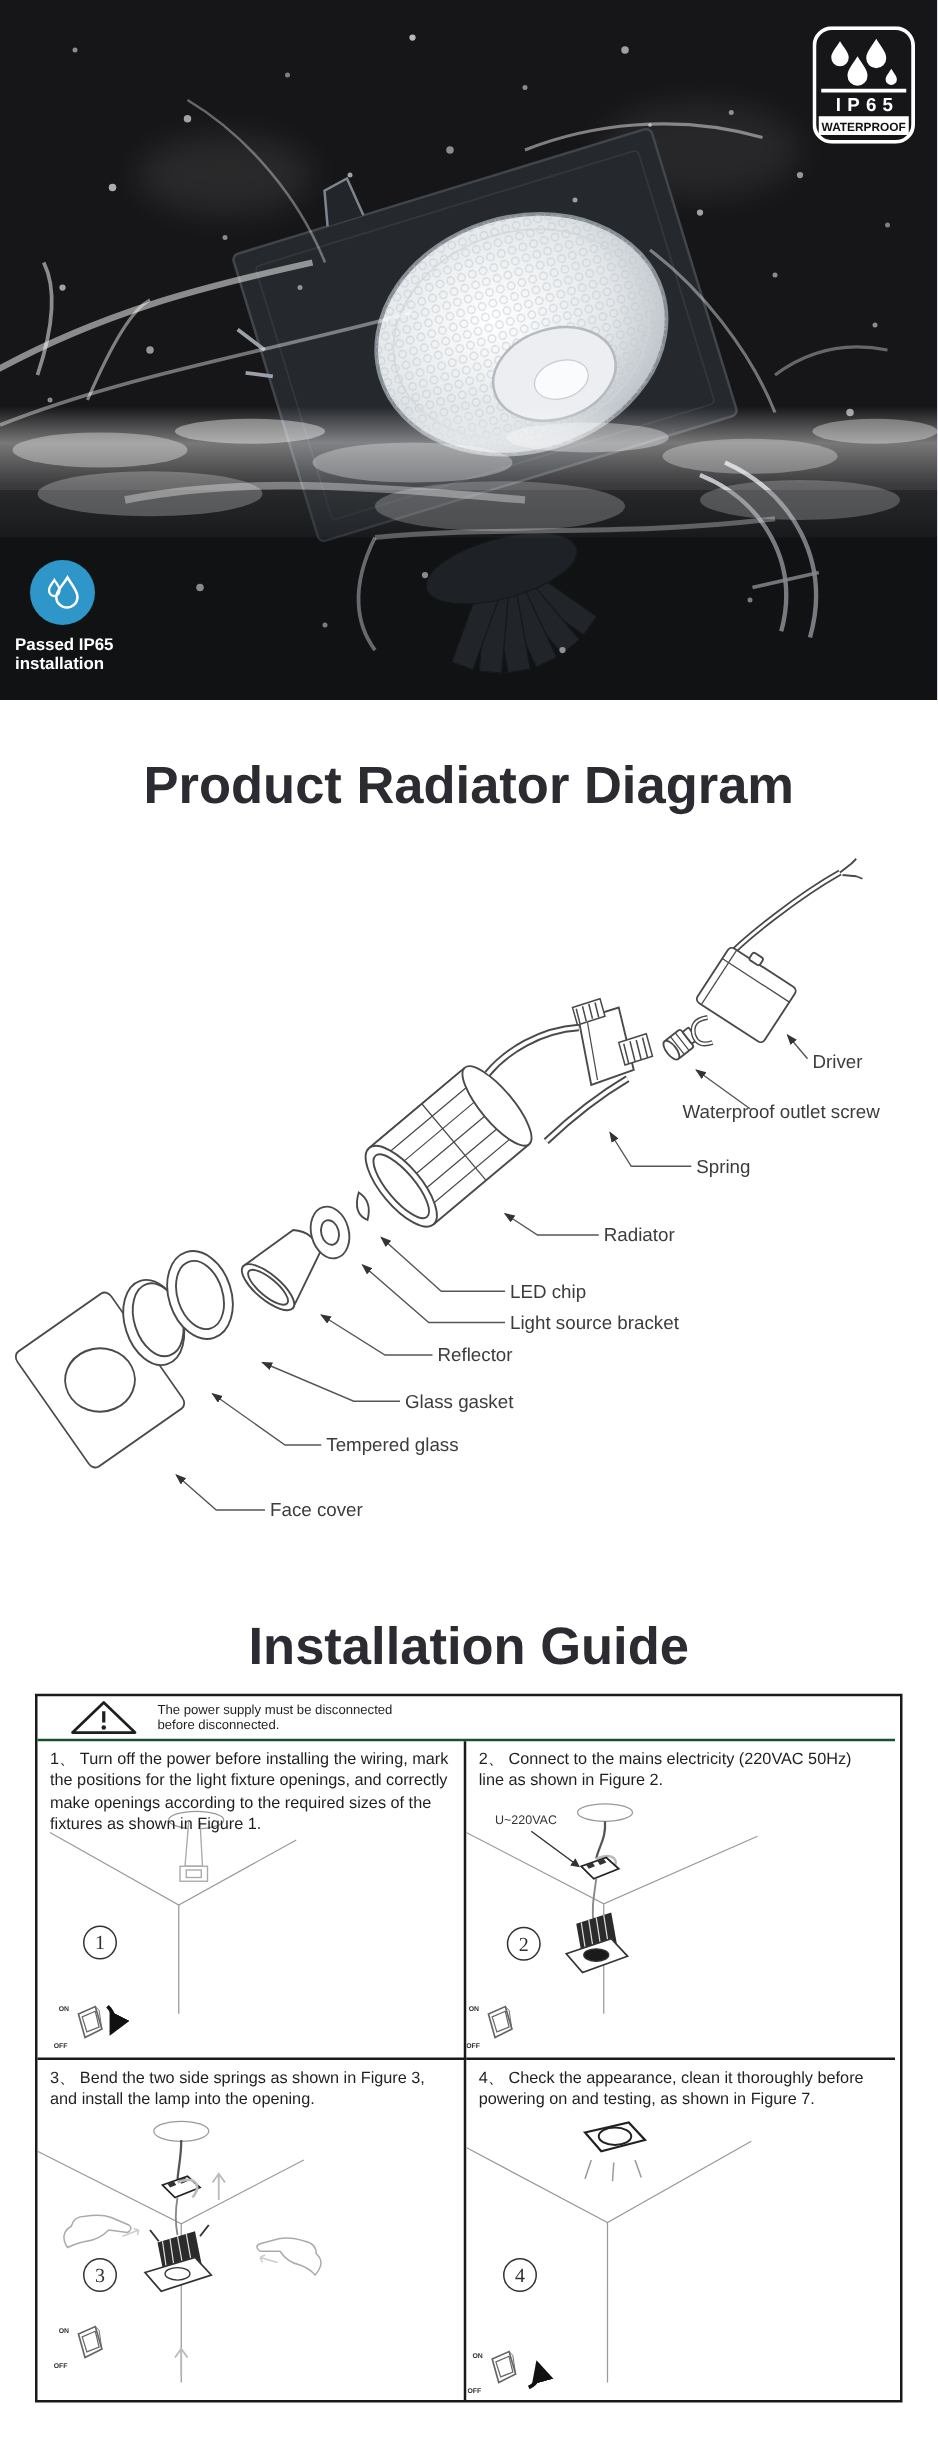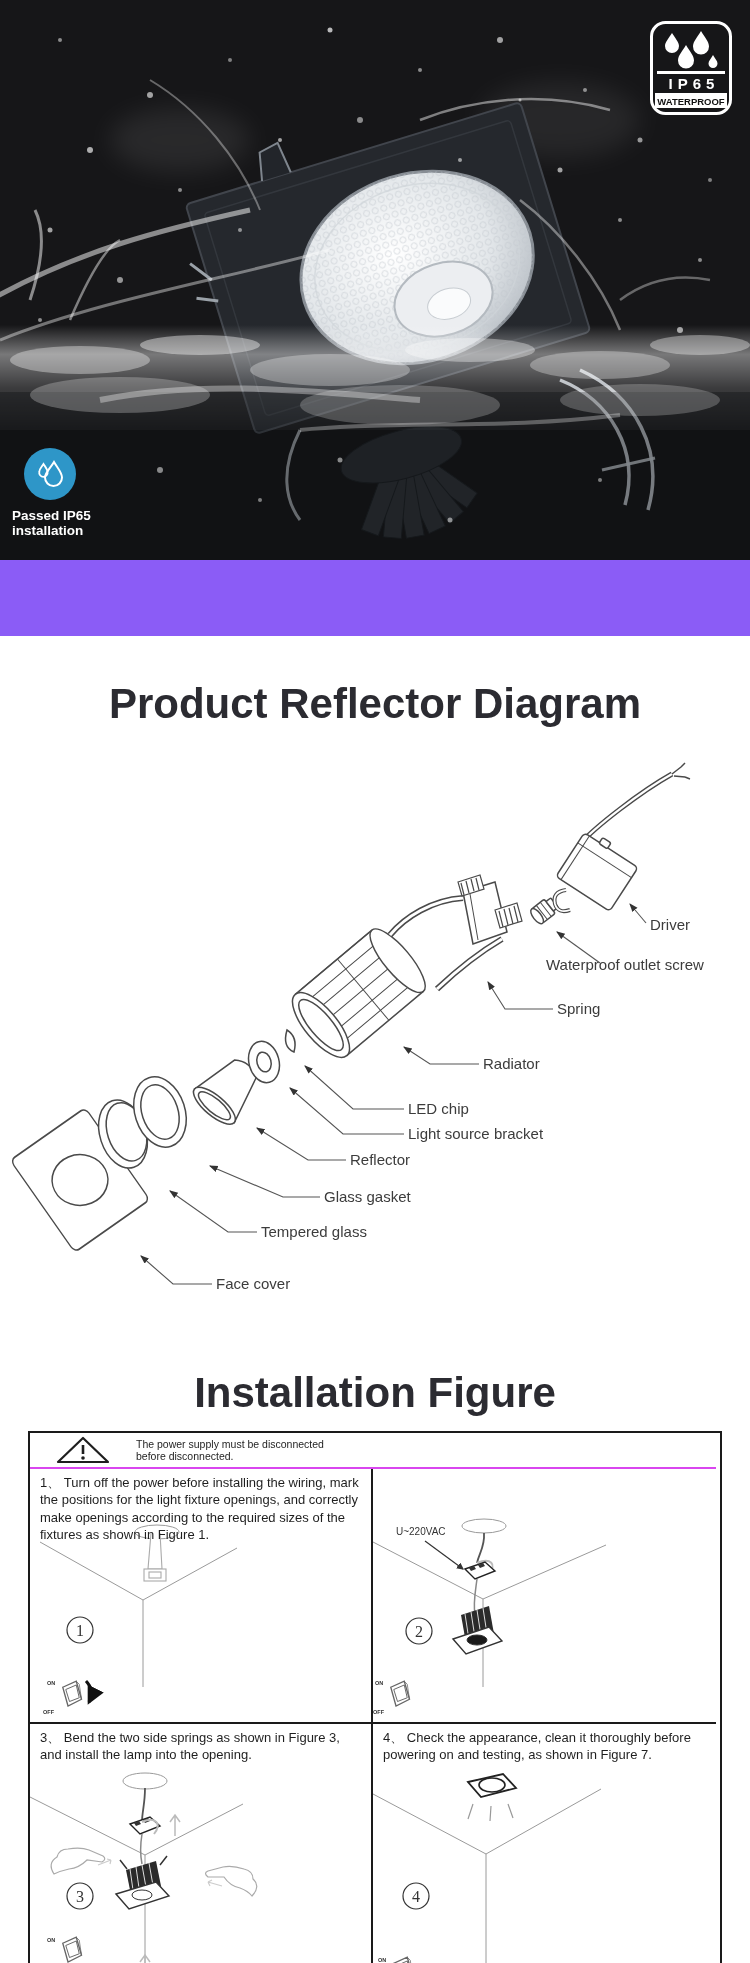--- a/index.html
+++ b/index.html
@@ -1,20 +1,20 @@
 <!DOCTYPE html>
 <html><head>
 <meta charset="utf-8">
 <style>
   html,body{margin:0;padding:0;}
   body{width:750px;font-family:"Liberation Sans",sans-serif;background:#fff;}
   .page{position:relative;width:750px;height:1963px;overflow:hidden;background:#fff;}
 
   
-  .hero{position:relative;width:750px;height:636px;background:#8b5cf6;overflow:hidden;}
+  .hero{position:relative;width:750px;height:560px;background:#8b5cf6;overflow:hidden;}
   .hero-art{position:absolute;left:0;top:0;}
   .ip65-badge{position:absolute;left:650px;top:21px;}
   .round-badge{position:absolute;left:12px;width:150px;color:#fff;}
   .qa-badge{top:356px;}
   .cert-badge{top:448px;}
   .badge-circle{width:48px;height:48px;border-radius:50%;background:#2e96c8;display:flex;align-items:center;justify-content:center;margin-left:14px;}
   .cert-badge .badge-circle{width:52px;height:52px;margin-left:12px;}
   .badge-label{margin-top:12px;font-size:13.5px;font-weight:bold;line-height:1.1;}
   .cert-badge .badge-label{margin-top:9px;}
 
@@ -23,21 +23,21 @@
   .structure{width:750px;height:720px;}
   .structure .sec-title{padding-top:44px;}
   .diagram-svg{display:block;margin-top:4px;}
 
   .install{width:750px;height:683px;}
   .install .sec-title{padding-top:13px;}
 
   
   .guide-table{width:690px;margin:14px auto 0 auto;border:2px solid #1a1a1a;display:grid;
     grid-template-columns:343px 343px;grid-template-rows:36px 255px 272px;box-sizing:content-box;}
-  .warn-row{grid-column:1/3;border-bottom:2px solid #d946ef;display:flex;align-items:center;box-sizing:border-box;gap:10px;}
+  .warn-row{grid-column:1/3;border-bottom:2px solid #14532d;display:flex;align-items:center;box-sizing:border-box;}
   .warn-icon{margin-left:24px;flex:0 0 auto;}
   .warn-text{margin-left:14px;font-size:10.5px;color:#1f1f1f;line-height:1.2;}
   .cell{position:relative;box-sizing:border-box;overflow:hidden;}
   .cell-1,.cell-3{border-right:2px solid #1a1a1a;}
   .cell-1,.cell-2{border-bottom:2px solid #1a1a1a;}
   .cell p{position:relative;z-index:2;margin:5px 8px 0 10px;font-size:13px;color:#1f1f1f;line-height:1.32;}
   .fig{position:absolute;left:0;top:0;z-index:1;}
   .sr-defs{position:absolute;width:0;height:0;overflow:hidden;}
 </style>
 </head>
@@ -183,21 +183,21 @@
         </svg>
       </div>
       <div class="badge-label">
         <span style="display:block">Passed IP65</span>
         <span style="display:block">installation</span>
       </div>
     </div>
   </div>
 
   <div class="structure">
-    <h2 class="sec-title">Product Reflector Diagram</h2>
+    <h2 class="sec-title">Product Radiator Diagram</h2>
 
     <svg class="diagram-svg" width="750" height="620" viewBox="0 0 750 620">
       <defs>
         <marker id="arrD" markerWidth="9" markerHeight="8" refX="7" refY="3" orient="auto">
           <path d="M0,0 L8,3 L0,6 Z" fill="#333"></path>
         </marker>
       </defs>
       <g stroke="#4a4a4a" stroke-width="1.5" fill="#fff">
 
         <g transform="translate(80,448) rotate(-35) scale(0.88,1.08)">
@@ -297,21 +297,21 @@
         <text x="408" y="407">Light source bracket</text>
         <text x="350" y="433">Reflector</text>
         <text x="324" y="470">Glass gasket</text>
         <text x="261" y="505">Tempered glass</text>
         <text x="216" y="557">Face cover</text>
       </g>
     </svg>
   </div>
 
   <div class="install">
-    <h2 class="sec-title">Installation Figure</h2>
+    <h2 class="sec-title">Installation Guide</h2>
 
     <svg class="sr-defs">
         <defs>
       <symbol id="sw-sym" viewBox="0 0 40 44">
         <path d="M9 13 L27 5 L34 29 L16 38 Z" fill="#fff" stroke="#666" stroke-width="1.8"></path>
         <path d="M13 16 L27 10 L31 27 L18 32 Z" fill="#fff" stroke="#666" stroke-width="1.3"></path>
         <path d="M27 5 L31 9 L34 29" fill="none" stroke="#666" stroke-width="1"></path>
       </symbol>
       <marker id="arrB" markerWidth="8" markerHeight="8" refX="5" refY="3" orient="auto">
         <path d="M0,0 L6,3 L0,6 Z" fill="#111"></path>
@@ -351,20 +351,21 @@
           <circle cx="50" cy="161" r="13" fill="none" stroke="#333" stroke-width="1.2"></circle>
           <text x="50" y="166.5" text-anchor="middle" font-size="16" font-family="Liberation Serif, serif" fill="#333">1</text>
           <use href="#sw-sym" x="26" y="208" width="30" height="34"></use>
           <text x="17" y="216" font-size="5.5" font-weight="bold" fill="#333">ON</text>
           <text x="13" y="245" font-size="5.5" font-weight="bold" fill="#333">OFF</text>
           <path d="M56,212 q9,9 3,21" fill="none" stroke="#111" stroke-width="3" marker-end="url(#arrB)"></path>
         </svg>
       </div>
 
       <div class="cell cell-2">
+        <p style="width:300px">2、 Connect to the mains electricity (220VAC 50Hz) line as shown in Figure 2.</p>
         <svg class="fig" width="343" height="253" viewBox="0 0 343 253">
           <g stroke="#9a9a9a" fill="none" stroke-width="1">
             <ellipse cx="111" cy="57" rx="22" ry="7"></ellipse>
             <path d="M0,73 L110,130 L233,76 M110,130 L110,218"></path>
           </g>
           <text x="23" y="66" font-size="10" fill="#333">U~220VAC</text>
           <path d="M52,72 L90,100" stroke="#333" stroke-width="1.2" fill="none" marker-end="url(#arrG)"></path>
           <path d="M111,64 C112,78 106,84 104,94" stroke="#555" stroke-width="1.8" fill="none"></path>
           <path d="M104,94 C118,88 124,96 116,104" stroke="#bbb" stroke-width="2" fill="none"></path>
           <g>

